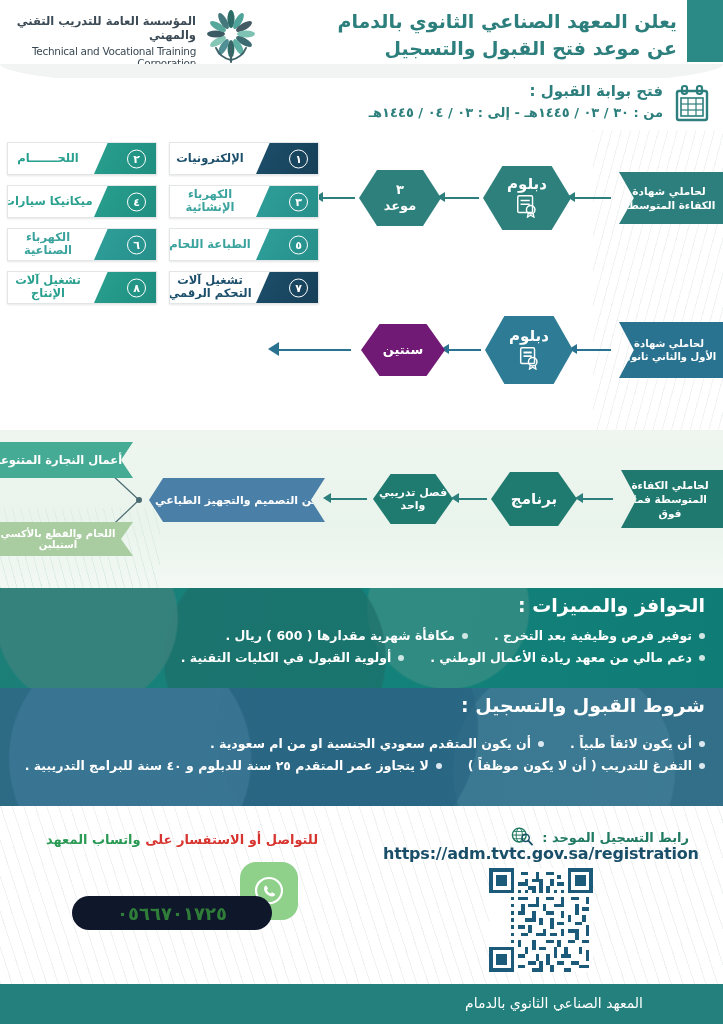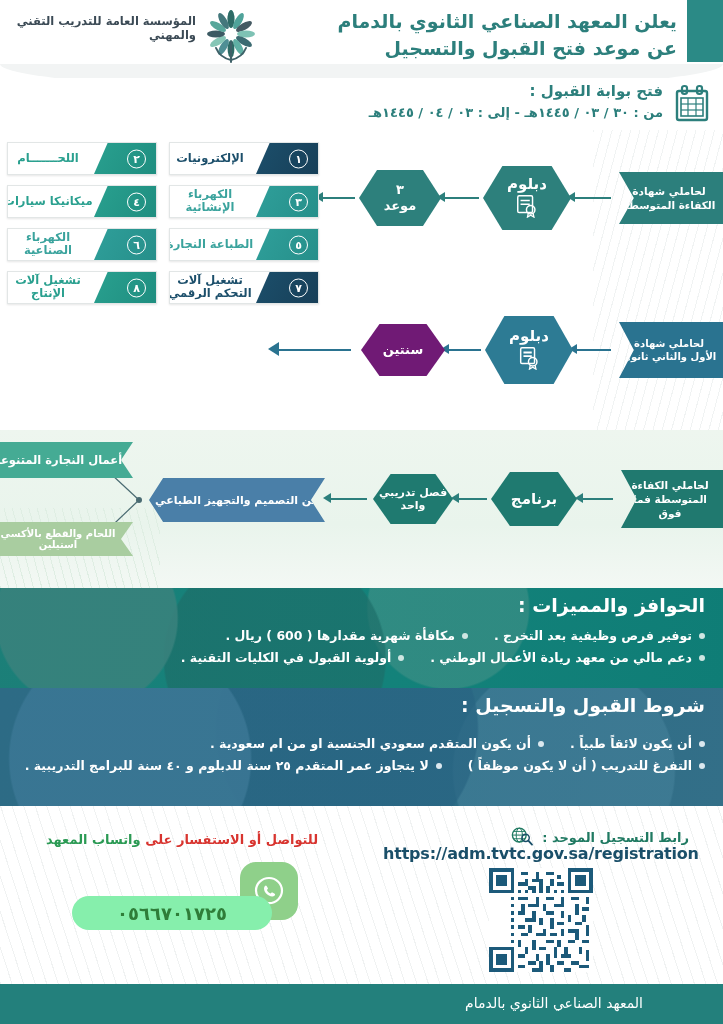--- a/index.html
+++ b/index.html
@@ -227,21 +227,21 @@
     color: #2b9a54; font-size: 13px; font-weight: bold; direction: rtl;
   }
   .wa-head .red { color: #d8342f; }
   .wa-icon {
     position: absolute; left: 240px; top: 56px; width: 58px; height: 58px;
     background: #8fd08a; border-radius: 16px;
     display: flex; align-items: center; justify-content: center;
   }
   .phone-pill {
     position: absolute; left: 72px; top: 90px; width: 200px; height: 34px;
-    background: #86efac; border-radius: 17px;
+    background: #0f172a; border-radius: 17px;
     display: flex; align-items: center; justify-content: center;
     color: #2f7d39; font-size: 18px; font-weight: bold; letter-spacing: 2px;
     direction: ltr;
   }
 
   
   .footer {
     position: absolute; left: 0; top: 984px; width: 723px; height: 40px;
     background: #ffffff; overflow: hidden;
   }
@@ -299,20 +299,21 @@
           <ellipse cx="0" cy="-15" rx="3.4" ry="9" fill="#58a79b" transform="rotate(300)"></ellipse>
           <ellipse cx="0" cy="-15" rx="3.4" ry="9" fill="#44787c" transform="rotate(330)"></ellipse>
           <circle cx="0" cy="0" r="5" fill="#ffffff"></circle>
           <path d="M0,8 L0,28 M0,26 C-9,24 -13,19 -15,14 M0,26 C9,24 13,19 15,14" stroke="#3f6168" stroke-width="2" fill="none" stroke-linecap="round"></path>
         </g>
       </svg>
     </div>
 
     <div class="tvtc-names">
       <div class="ar">المؤسسة العامة للتدريب التقني والمهني</div>
+      <div class="en">Technical and Vocational Training Corporation</div>
     </div>
 
     <div class="hdr-wave"></div>
   </div>
 
   <div class="datestrip">
     <div class="cal-icon">
       <svg viewBox="0 0 42 40" width="42" height="40">
         <rect x="6" y="7" width="30" height="29" rx="2" fill="none" stroke="#2c7f7c" stroke-width="2.4"></rect>
         <rect x="10" y="14" width="22" height="18" fill="none" stroke="#2c7f7c" stroke-width="1.6"></rect>
@@ -386,21 +387,21 @@
       <div class="lbl">الكهرباء الإنشائية</div>
     </div>
     <div class="spec-box sb-teal" style="right:566px; top:55px;">
       <div class="slant"></div>
       <div class="num">٤</div>
       <div class="lbl">ميكانيكا سيارات</div>
     </div>
     <div class="spec-box sb-mid" style="right:404px; top:98px;">
       <div class="slant"></div>
       <div class="num">٥</div>
-      <div class="lbl">الطباعة النجارة</div>
+      <div class="lbl">الطباعة اللحام</div>
     </div>
     <div class="spec-box sb-mid" style="right:566px; top:98px;">
       <div class="slant"></div>
       <div class="num">٦</div>
       <div class="lbl">الكهرباء الصناعية</div>
     </div>
     <div class="spec-box sb-dark" style="right:404px; top:141px;">
       <div class="slant"></div>
       <div class="num">٧</div>
       <div class="lbl">تشغيل آلات التحكم الرقمي</div>

